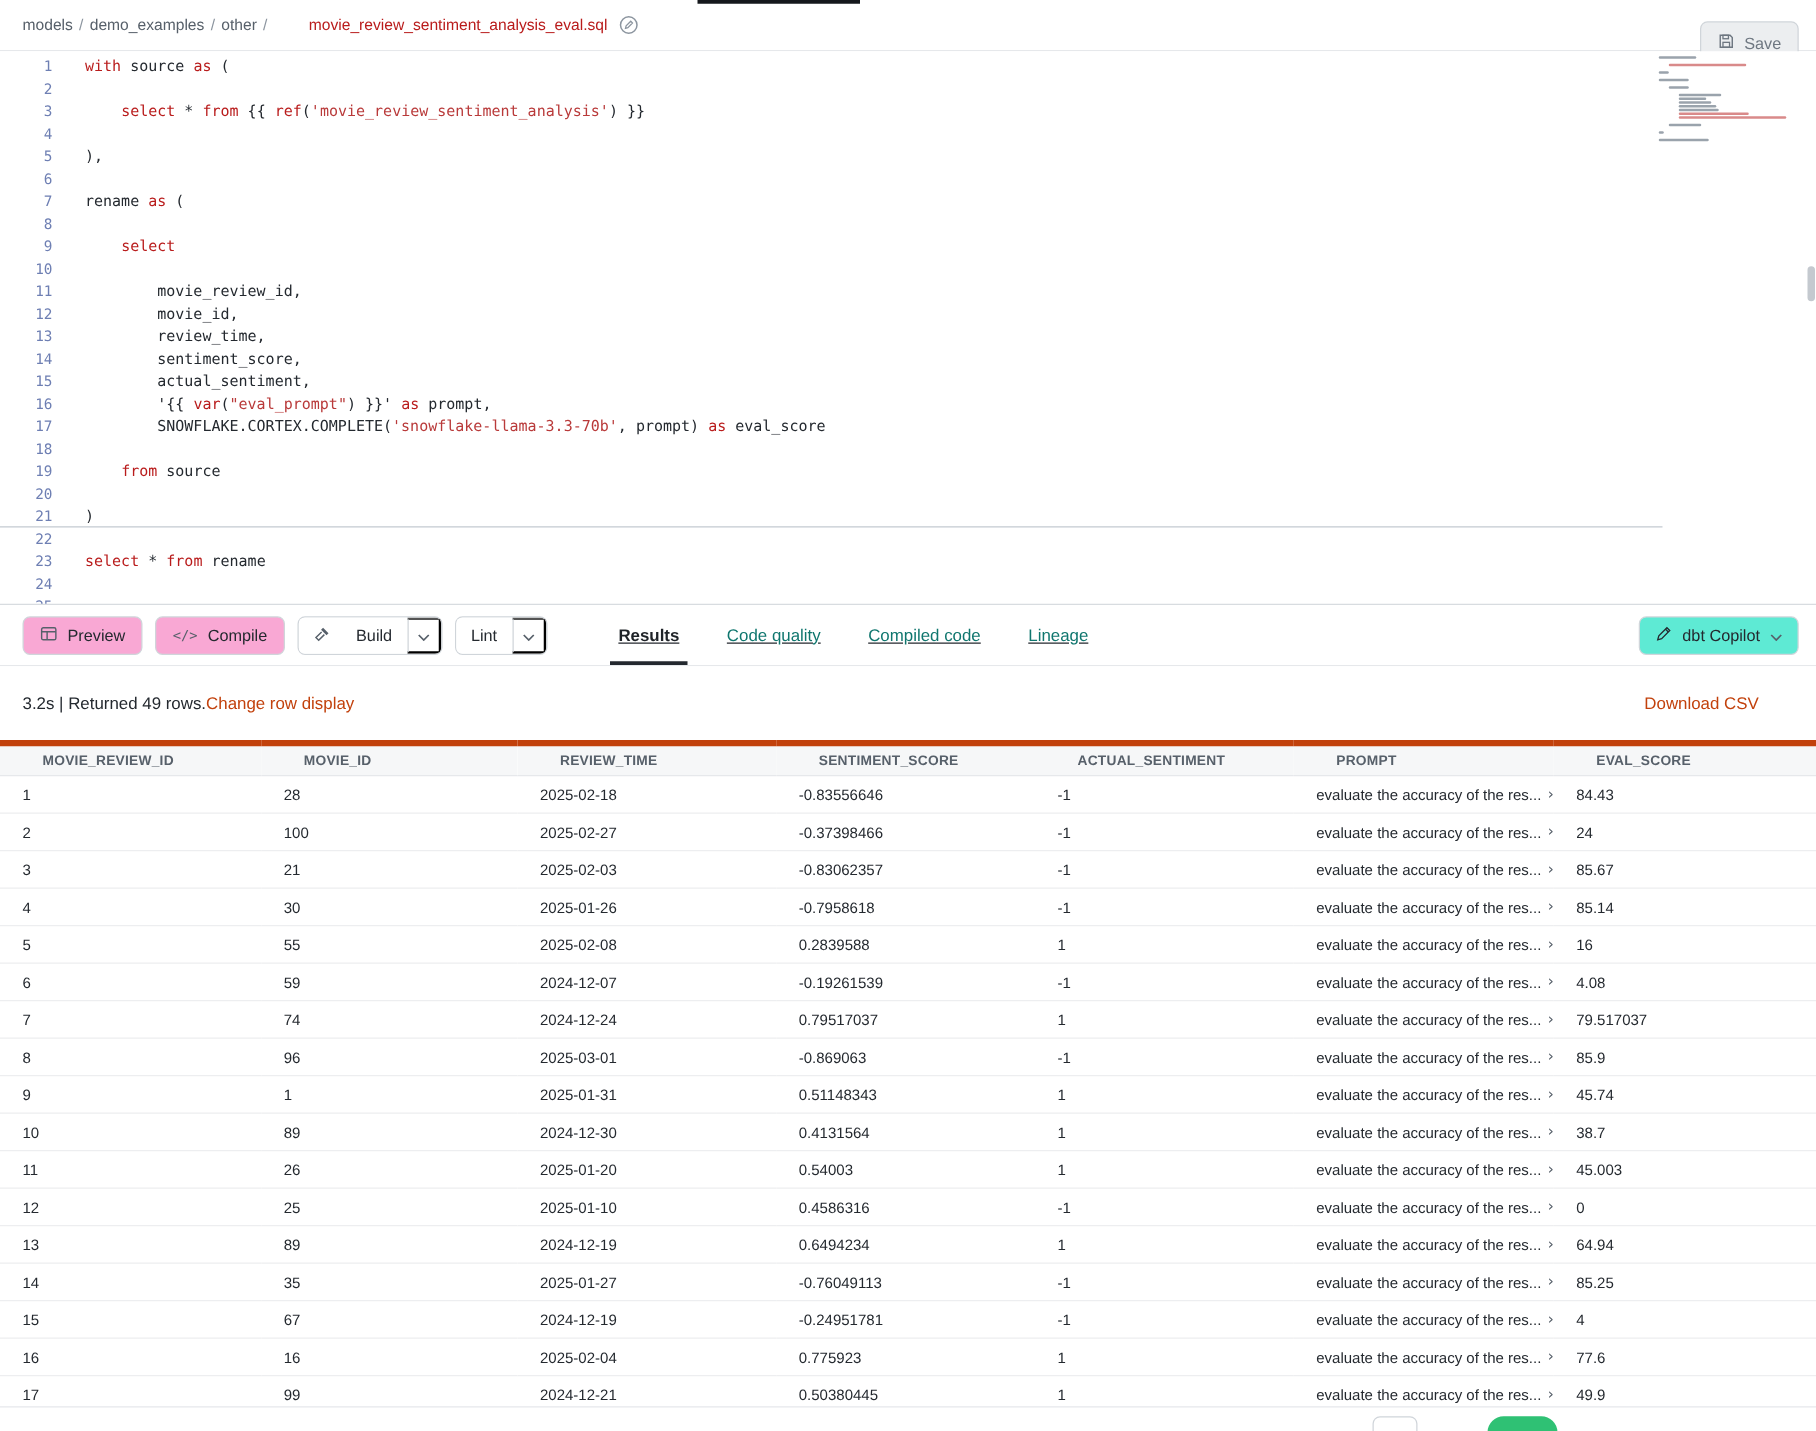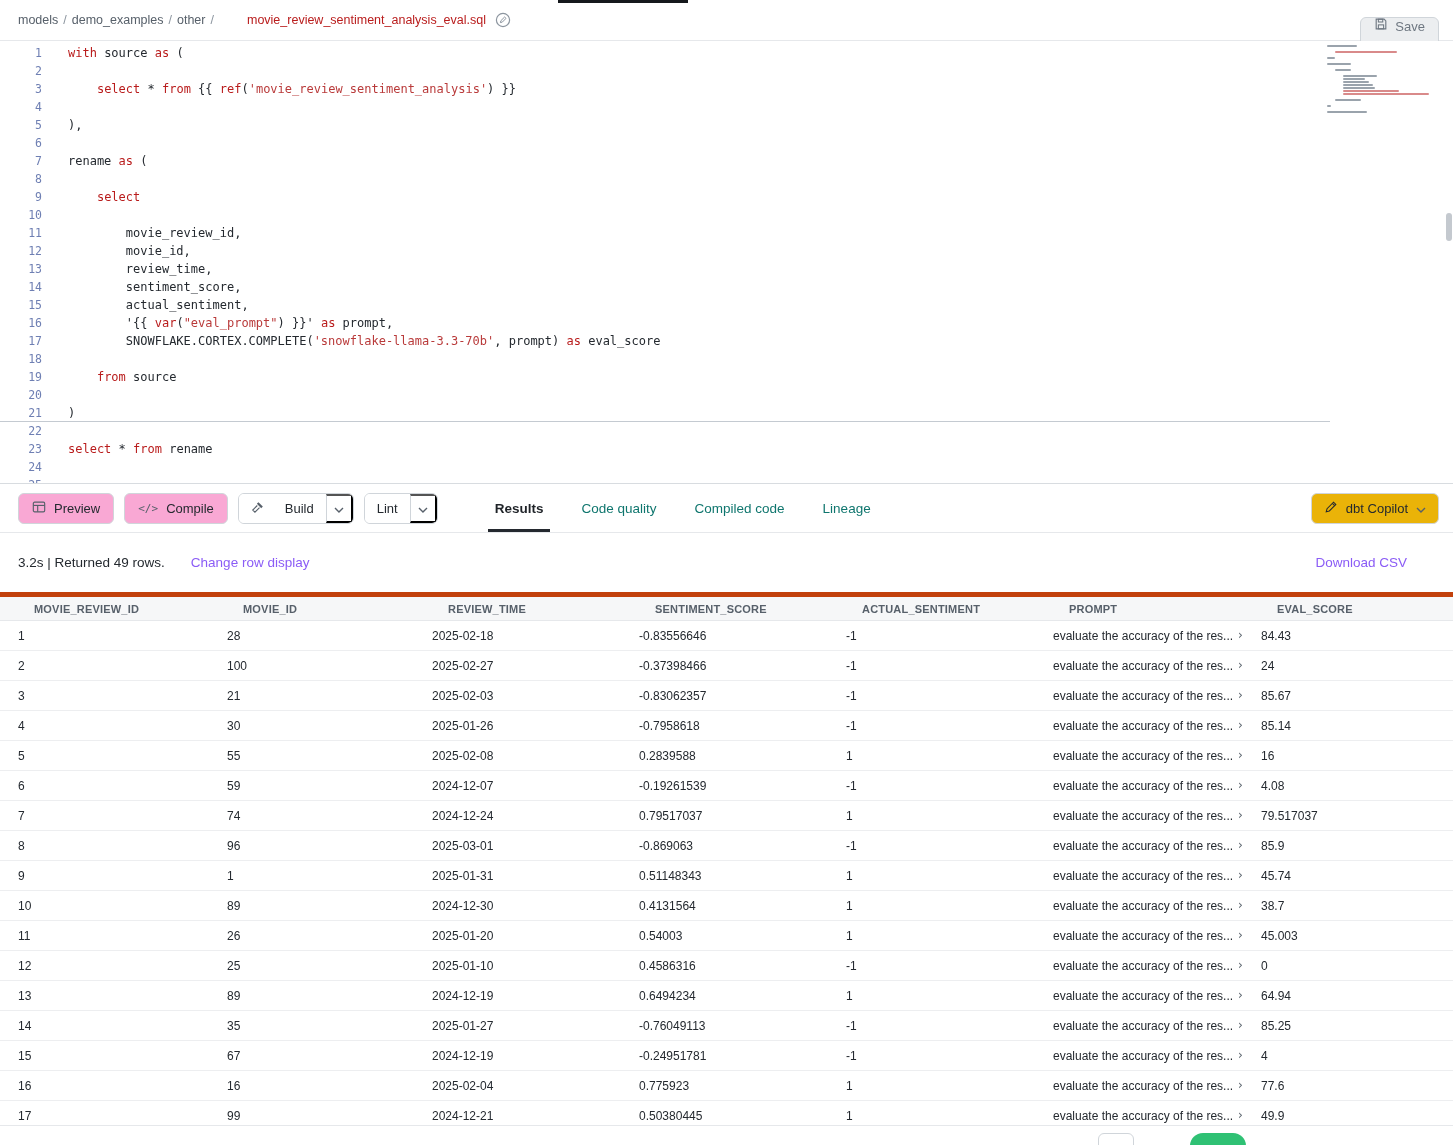--- a/index.html
+++ b/index.html
@@ -10,21 +10,21 @@
   }
   .top-strip { position:absolute; left:558px; top:0; width:130px; height:3px; background:#15181c; z-index:9; }
 
   
   .topbar { height:41px; border-bottom:1px solid #e6e8eb; display:flex; align-items:center; padding:0 14px 0 18px; background:#fff; }
   .breadcrumb { font-size:12.5px; color:#57606a; display:flex; align-items:center; gap:5px; white-space:nowrap; }
   .breadcrumb .seg { color:#57606a; cursor:pointer; }
   .breadcrumb .seg.last { color:#b91c1c;margin-left:28px; }
   .breadcrumb .sep { color:#8c959f; }
   .bc-icon { margin-left:9px; display:flex; align-items:center; }
-  .save-btn { margin-left:auto; display:flex; align-items:flex-end; gap:7px; background:#eceef0; border:1px solid #d0d5da; color:#6e7781; font-size:13px; padding:16px 13px; height:29px; border-radius:6px; cursor:pointer;margin-top:28px; }
+  .save-btn { margin-left:auto; display:flex; align-items:center; gap:7px; background:#eceef0; border:1px solid #d0d5da; color:#6e7781; font-size:13px; padding:16px 13px; height:29px; border-radius:6px; cursor:pointer;margin-top:28px; }
 
   
   .editor { position:relative; height:443px; border-bottom:1px solid #d8dce0; overflow:hidden; background:#fff; padding-top:3px; }
   .code-line { display:flex; height:18px; line-height:18px; font-family:"DejaVu Sans Mono",monospace; font-size:12px; white-space:pre; }
   .ln { width:42px; text-align:right; color:#6e7fb3; flex:none; font-size:11.5px; user-select:none; }
   .code-text { padding-left:26px; }
   .kw { color:#b91c1c; }
   .str { color:#b93a3a; }
   .pl { color:#24292f; }
   .code-line.cursor { border-bottom:1px solid #c4cad1; width:1330px; }
@@ -38,30 +38,30 @@
 
   
   .toolbar { height:49px; display:flex; align-items:stretch; padding:0 14px 0 18px; border-bottom:1px solid #e6e8eb; background:#fff; }
   .toolbar .left { display:flex; align-items:center; }
   .btn { display:flex; align-items:center; gap:8px; border:1px solid #d0d5da; background:#f9a8d4; border-radius:6px; height:31px; padding:0 13px; font-size:13px; color:#24292f; margin-right:10px; cursor:pointer; }
   .btn-group { display:flex; margin-right:10px; border:1px solid #d0d5da; border-radius:6px; height:31px; overflow:hidden; align-self:center; }
   .btn-group .main { display:flex; align-items:center; gap:20px; padding:0 12px; font-size:13px; background:#fff; border:none; cursor:pointer; color:#24292f; }
   .btn-group .chev { width:27px; display:flex; align-items:center; justify-content:center; border-left:1px solid #d0d5da; background:#fff; cursor:pointer; }
   .mono-icon { font-family:"DejaVu Sans Mono",monospace; font-size:11px; color:#57606a; }
 
-  .tabs { display:flex; margin-left:28px; }
+  .tabs { display:flex; margin-left:28px;text-decoration:underline; }
   .tab { padding:0 19px; display:flex; align-items:center; font-size:13.5px; color:#0f766e; position:relative; cursor:pointer; }
   .tab.active { color:#1f2328; font-weight:700; }
   .tab.active::after { content:""; position:absolute; left:12px; right:12px; bottom:0; height:3px; background:#24292f; }
 
-  .copilot { margin-left:auto; align-self:center; display:flex; align-items:center; gap:8px; border:1px solid #d0d5da; background:#eab308; border-radius:6px; height:31px; padding:0 12px; font-size:13px; color:#24292f; cursor:pointer; }
+  .copilot { margin-left:auto; align-self:center; display:flex; align-items:center; gap:8px; border:1px solid #d0d5da; background:#5eead4; border-radius:6px; height:31px; padding:0 12px; font-size:13px; color:#24292f; cursor:pointer; }
 
   
   .status-row { height:59px; display:flex; align-items:center; padding:0 18px; font-size:13.5px; color:#24292f; background:#fff; }
-  .status-row .link { color:#8b5cf6; margin-left:26px; cursor:pointer; text-decoration:none; }
+  .status-row .link { color:#c2410c; cursor:pointer; text-decoration:none; }
   .status-row .right { margin-left:auto; margin-right:28px; }
 
   
   .table-wrap { height:533px; overflow:hidden; }
   table { width:100%; border-collapse:collapse; table-layout:fixed; }
   thead th { background:#f6f7f8; border-top:5px solid #c2410c; border-bottom:1px solid #e6e8eb; height:26px; font-size:11px; color:#57606a; text-align:left; padding:0 4px 0 34px; font-weight:700; letter-spacing:.2px; white-space:nowrap; overflow:hidden; }
   tbody td { height:30px; border-bottom:1px solid #edeef0; font-size:12px; color:#24292f; padding:0 4px 0 18px; white-space:nowrap; overflow:hidden; }
   .prompt-inner { display:flex; align-items:flex-start; gap:5px; }
   .chev-r { color:#57606a; font-size:12px; line-height:1; cursor:pointer; font-family:"DejaVu Sans",sans-serif; }
 

